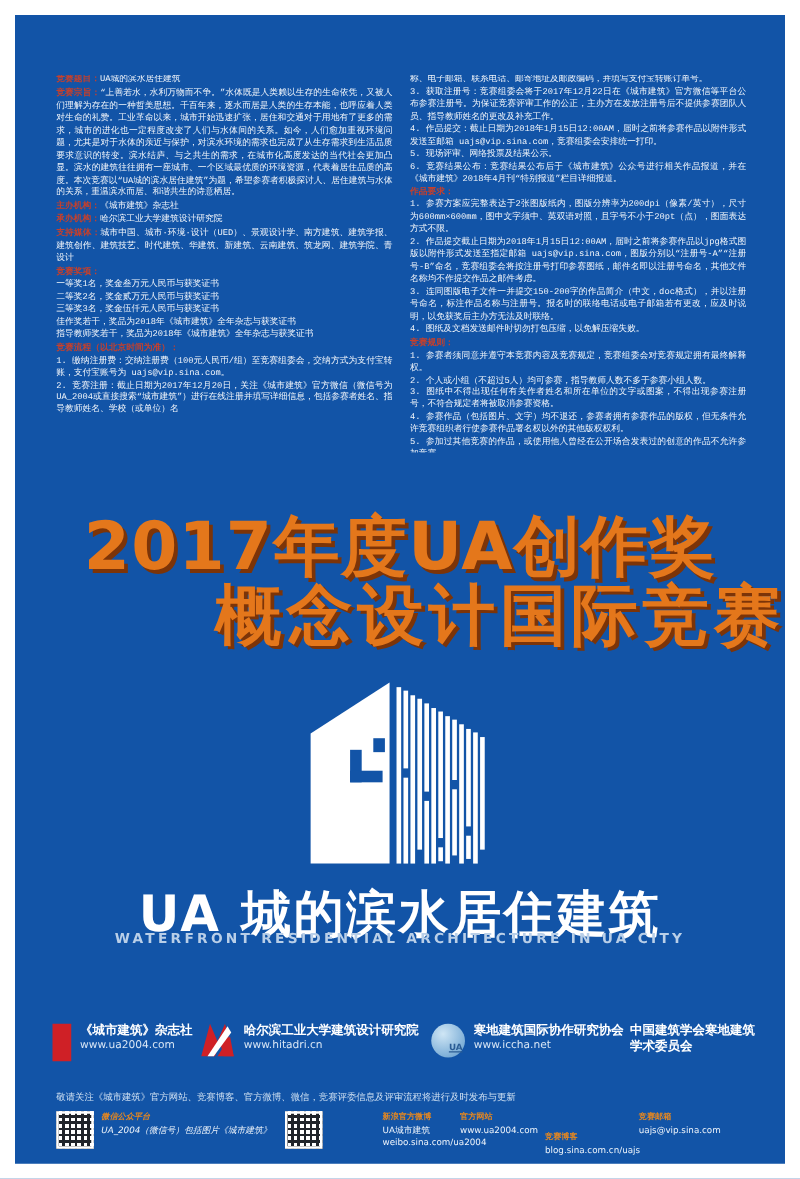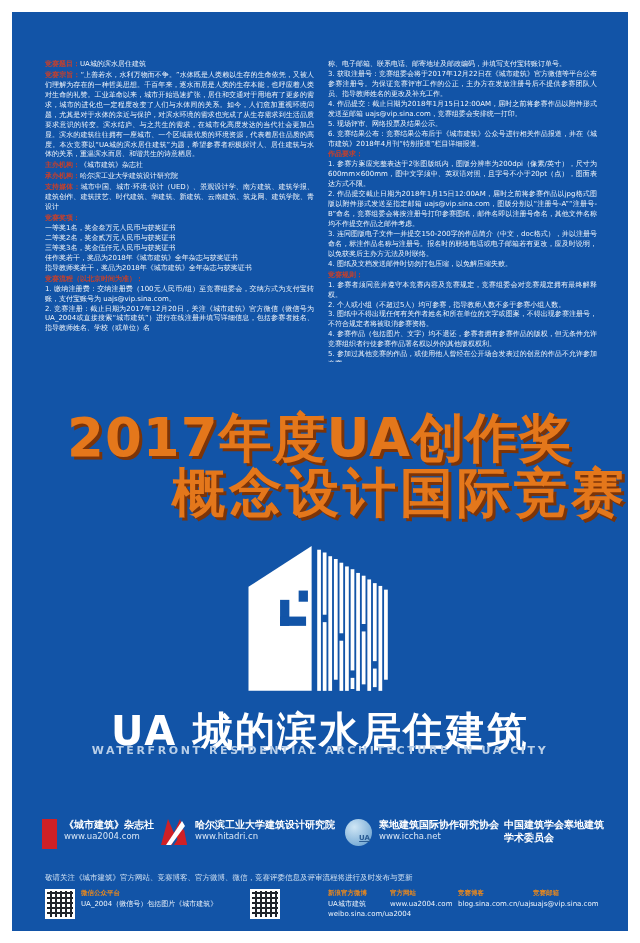--- a/index.html
+++ b/index.html
@@ -4,21 +4,21 @@
 <style>
   html,body{margin:0;padding:0;}
   body{
     width:640px;height:943px;background:#ffffff;position:relative;overflow:hidden;
     font-family:"DejaVu Sans","Liberation Sans",sans-serif;
   }
   .poster{position:absolute;left:12px;top:12px;width:616px;height:919px;background:#1254a7;}
 
   
   .info{position:absolute;left:33px;top:48px;width:552px;height:302px;display:flex;gap:14px;overflow:hidden;}
-  .info-col{width:269px;color:#f2f6fb;font-size:7px;line-height:1.42;text-align:justify;}
+  .info-col{width:269px;color:#f2f6fb;font-size:7px;line-height:1.42;text-align:justify;font-family:Liberation Mono, monospace;}
   .info-col p{margin:0 0 1px 0;white-space:pre-line;}
   .info-col .lbl{color:#c5402c;font-weight:bold;}
 
   
   .big-title{position:absolute;top:366px;left:0;width:100%;text-align:center;
     color:#e4771b;font-weight:bold;line-height:1.04;
     text-shadow:3px 3px 0 #7c3408;margin-top:32px;}
   .big-title .t1{font-size:53px;letter-spacing:1px;}
   .big-title .t2{font-size:53px;letter-spacing:4px;text-align:right;}
 
@@ -43,24 +43,24 @@
     background:radial-gradient(circle at 35% 30%,#cfe6f5,#7fb0d8 70%,#5f96c6);
     position:relative;margin-top:1px;}
   .icon-iccha span{position:absolute;right:2px;bottom:4px;font-size:7px;font-weight:bold;color:#2a5c94;text-decoration:underline;}
 
   
   .notice{position:absolute;top:861px;left:33px;width:560px;color:#cfe0f2;font-size:7.5px;}
 
   
   .footer{position:absolute;top:877px;left:33px;width:560px;display:flex;align-items:flex-start;}
   .fgroup{display:flex;gap:6px;}
-  .fg1{width:205px;}
+  .fg1{width:183px;font-style:italic;}
   .fg2{width:140px;gap:48px;}
   .fg3{width:68px;}
-  .fg4{width:75px;}
+  .fg4{width:75px;margin-top:16px;}
   .fg5{width:72px;}
   .qr{width:30px;height:30px;background:#fff;flex:0 0 auto;
     background-image:
       repeating-linear-gradient(0deg,#20242a 0 2px,transparent 2px 5px),
       repeating-linear-gradient(90deg,#20242a 0 2px,#ffffff 2px 5px);
     box-shadow:0 0 0 2px #ffffff inset;}
   .f-label{color:#e8881e;font-size:6.5px;font-weight:bold;line-height:1.5;}
   .f-text{color:#eef4fb;font-size:7px;line-height:1.5;}
 </style>
 </head>

